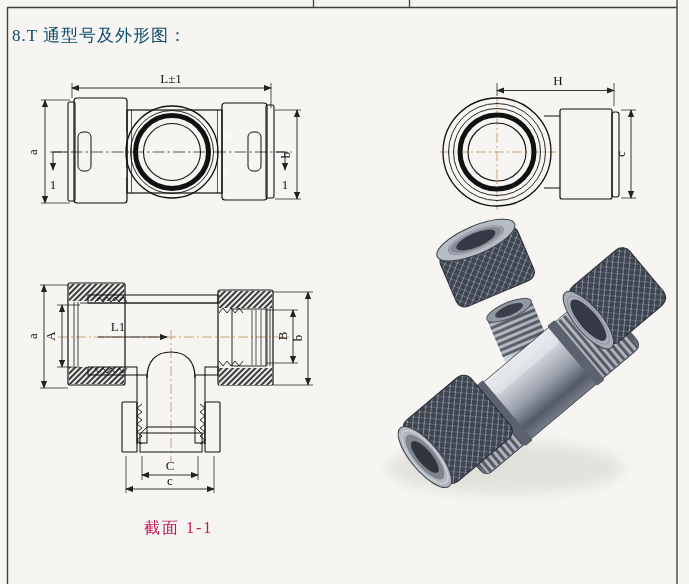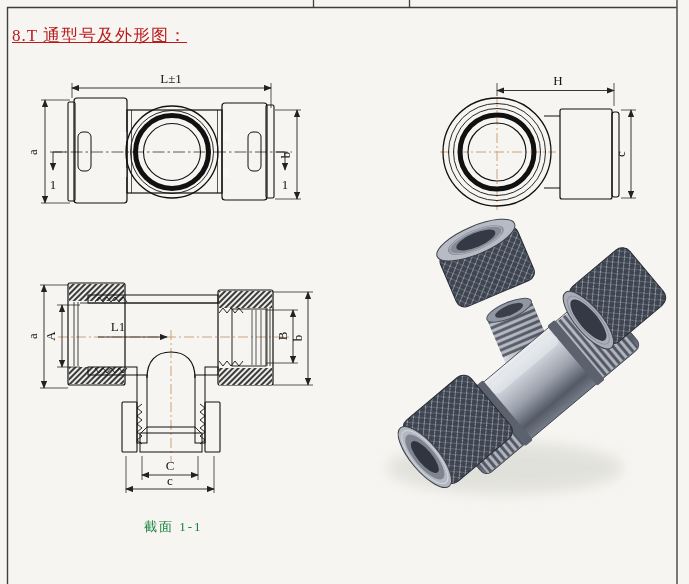--- a/index.html
+++ b/index.html
@@ -6,27 +6,26 @@
   .page{
     position:relative;
     width:689px;height:584px;
     background:#f6f5f1;
     overflow:hidden;
     font-family:"Liberation Serif", serif;
   }
   .page svg{position:absolute;left:0;top:0;}
   .doc-title{
     position:absolute;left:12px;top:24px;
-    font-size:17px;color:#b91c1c;letter-spacing:1px;
+    font-size:17px;color:#0c4a6e;letter-spacing:1px;
     font-family:"Liberation Serif", serif;
-    text-decoration:underline;
   }
   .section-caption{
     position:absolute;left:144px;top:518px;
-    font-size:13px;color:#15803d;letter-spacing:2px;
+    font-size:16px;color:#be185d;letter-spacing:2px;
     font-family:"Liberation Serif", serif;
     text-align:right;
   }
   .dim{stroke:#222;stroke-width:0.9;fill:none;}
   .ext{stroke:#222;stroke-width:0.75;fill:none;}
   .outline{stroke:#111;fill:none;}
   .lbl{font-family:"Liberation Serif", serif;font-size:13px;fill:#14141c;}
 </style>
 </head>
 <body>

